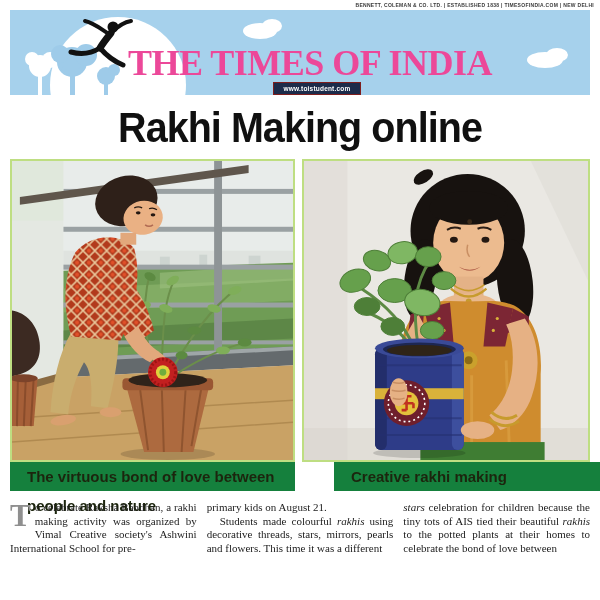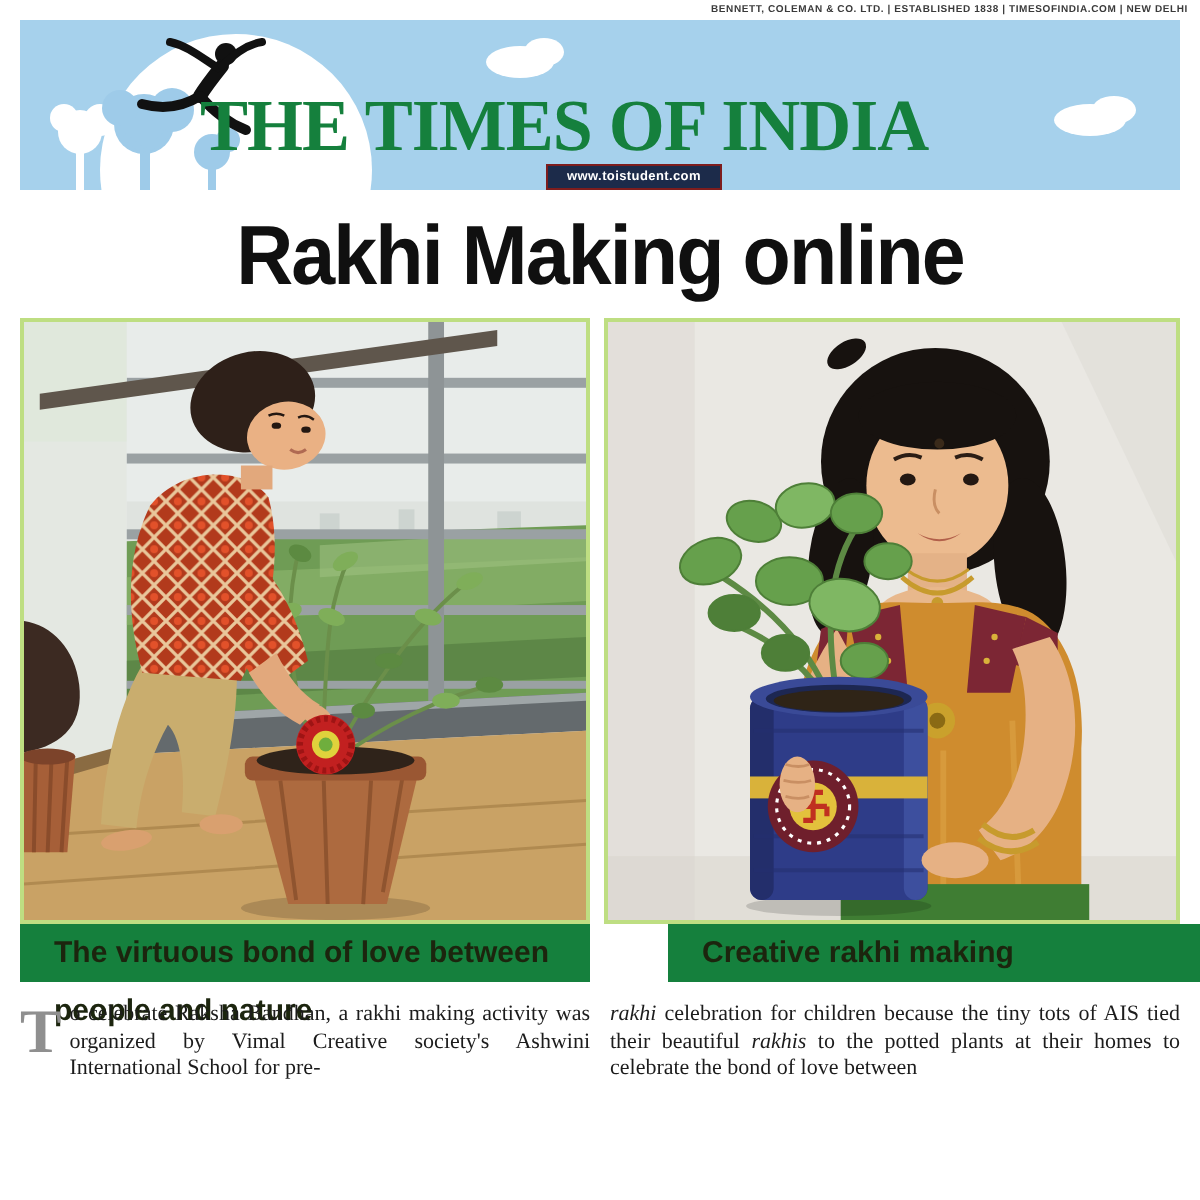--- a/index.html
+++ b/index.html
@@ -4,23 +4,23 @@
 <style>
   html,body{margin:0;padding:0;background:#ffffff;}
   .page{position:relative;width:600px;height:600px;background:#ffffff;overflow:hidden;
         font-family:"Liberation Sans",sans-serif;}
 
   
   .publisher-line{position:absolute;top:2px;right:6px;font-size:5px;letter-spacing:.3px;
         color:#3a3a3a;font-weight:bold;}
   .banner{position:absolute;left:10px;top:10px;width:580px;height:85px;overflow:hidden;}
   .banner svg{display:block;width:100%;height:100%;}
-  .masthead-title{position:absolute;left:100px;top:45px;width:420px;text-align:left;
+  .masthead-title{position:absolute;left:100px;top:45px;width:420px;text-align:center;
         font-family:"Liberation Serif",serif;font-weight:bold;font-size:36px;line-height:36px;
-        color:#15803d;letter-spacing:-.5px;transform:scaleY(1.02);white-space:nowrap;}
+        color:#ec4899;letter-spacing:-.5px;transform:scaleY(1.02);white-space:nowrap;}
   .website-box{position:absolute;left:273px;top:82px;width:88px;height:13px;background:#1c2b4a;
         border:1px solid #7e1d1d;box-sizing:border-box;color:#ffffff;font-size:6.5px;font-weight:bold;
         text-align:center;line-height:11px;letter-spacing:.2px;}
 
   
   .headline{position:absolute;left:0;top:103px;width:600px;text-align:center;
         font-size:42px;line-height:50px;font-weight:bold;color:#101010;
         letter-spacing:-1px;transform:scaleX(.94);}
 
   
@@ -306,16 +306,17 @@
       <ellipse cx="96" cy="232" rx="9" ry="14" fill="#e6b184"></ellipse>
       <path d="M90,222 Q97,224 102,222 M89,230 Q97,232 103,230 M90,238 Q97,240 102,238" stroke="#c98f63" stroke-width="1.4" fill="none"></path>
     </svg>
   </div>
 
   <div class="caption caption-left">The virtuous bond of love between people and nature</div>
   <div class="caption caption-right">Creative rakhi making</div>
 
   <div class="article">
     <div class="col"><span class="dropcap">T</span><span>o celebrate Raksha Bandhan, a rakhi making activity was organized by Vimal Creative society's Ashwini International School for pre-</span></div>
-    <div class="col"><span><i>rakhi</i> celebration for children because the tiny tots of AIS tied their beautiful <i>rakhis</i> to the potted plants at their homes to celebrate the bond of love between</span></div>
+    <div class="col"><span>primary kids on August 21.<br><span class="pindent"></span>Students made colourful <i>rakhis</i> using decorative threads, stars, mirrors, pearls and flowers. This time it was a different</span></div>
+    <div class="col"><span><i>stars</i> celebration for children because the tiny tots of AIS tied their beautiful <i>rakhis</i> to the potted plants at their homes to celebrate the bond of love between</span></div>
   </div>
 
 </div>
 
 </body></html>

